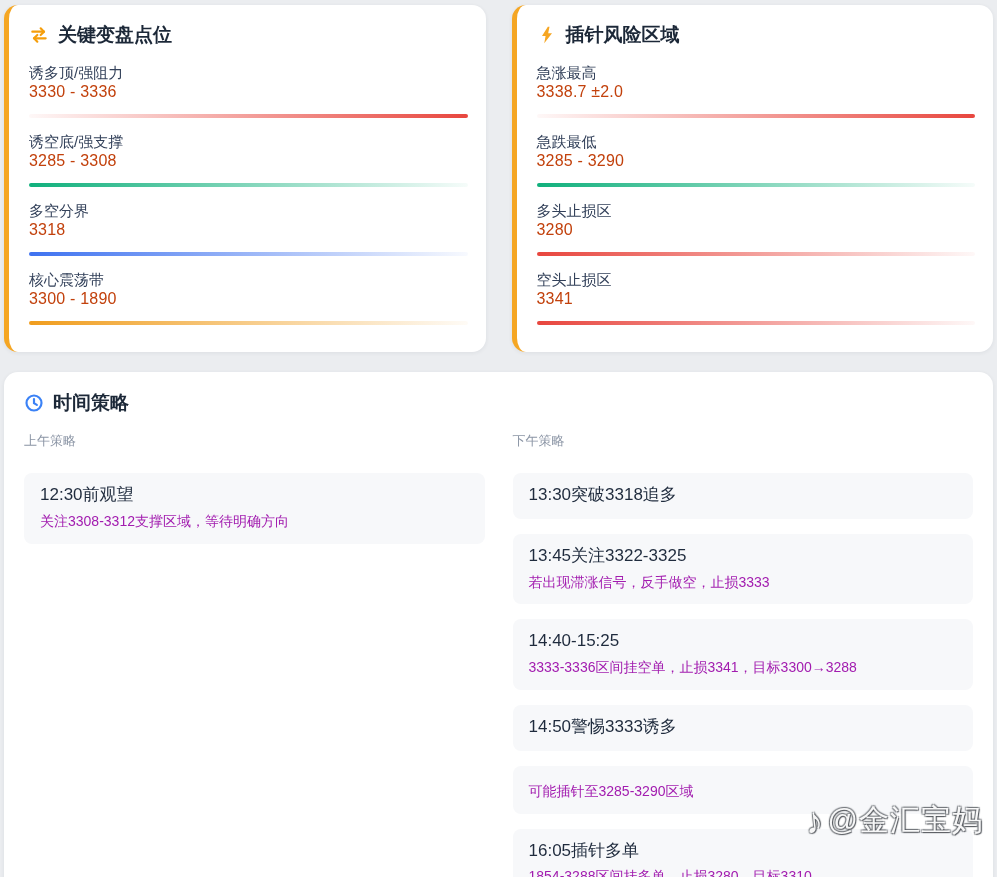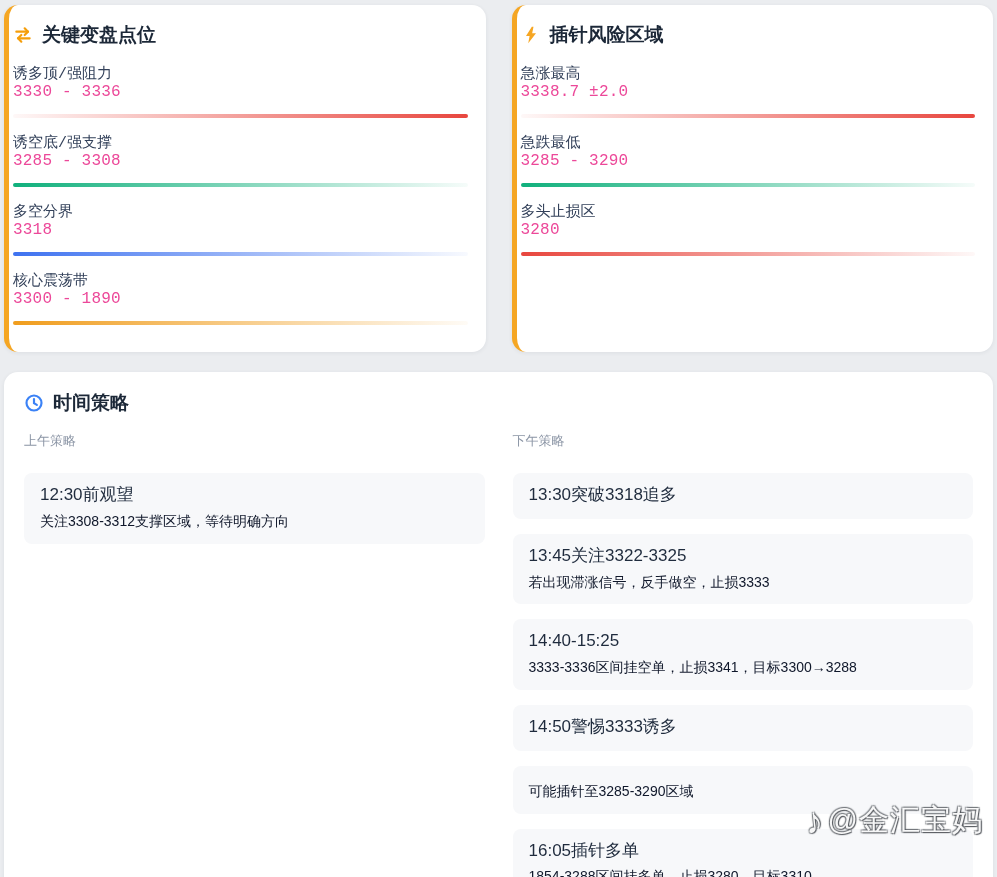--- a/index.html
+++ b/index.html
@@ -17,44 +17,43 @@
     gap: 26px;
     margin-bottom: 20px;
   }
   .card {
     background: #ffffff;
     border-radius: 14px;
     box-shadow: 0 1px 4px rgba(30,40,60,.07);
   }
   .accent-card {
     border-left: 5px solid #f5a623;
-    padding: 17px 18px 12px 4px;
+    padding: 17px 18px 12px 20px;
     min-height: 267px;
-    font-family: Liberation Mono, monospace;
   }
   .card-title {
     display: flex;
     align-items: center;
     gap: 9px;
     font-size: 19px;
     font-weight: 700;
     color: #1c2838;
     margin-bottom: 16px;
   }
   .card-title .icn { display: inline-flex; width: 20px; height: 20px; }
   .lvl-row { margin-bottom: 15px; }
   .lvl-head {
     display: flex;
     justify-content: space-between;
     align-items: flex-start;
     margin-bottom: 13px;
     flex-direction: column;
   }
   .lvl-label { font-size: 15px; color: #33415a; }
-  .lvl-value { font-size: 16px; color: #ec4899; letter-spacing: .2px; }
+  .lvl-value { font-size: 16px; color: #c2410c; letter-spacing: .2px; }
   .lvl-bar { height: 4px; border-radius: 2px; }
 
   .strategy-card {
     padding: 18px 20px 18px 20px;
     min-height: 572px;
   }
   .cols {
     display: grid;
     grid-template-columns: 1fr 1fr;
     gap: 28px;
@@ -68,21 +67,21 @@
     padding: 11px 16px 12px 16px;
   }
   .strat-title {
     font-size: 17px;
     font-weight: 400;
     color: #1f2b3d;
     line-height: 1.35;
   }
   .strat-desc {
     font-size: 14px;
-    color: #0f172a;
+    color: #a21caf;
     margin-top: 5px;
     line-height: 1.4;
   }
   .watermark {
     position: absolute;
     top: 800px;
     right: 14px;
     display: flex;
     align-items: center;
     gap: 4px;
@@ -175,20 +174,27 @@
         </div>
         <div class="lvl-bar" style="background: linear-gradient(90deg, rgb(16, 176, 124), rgba(16, 176, 124, 0.04));"></div>
       </div>
       <div class="lvl-row">
         <div class="lvl-head">
           <span class="lvl-label">多头止损区</span>
           <span class="lvl-value">3280</span>
         </div>
         <div class="lvl-bar" style="background: linear-gradient(90deg, rgb(232, 70, 62), rgba(232, 70, 62, 0.04));"></div>
       </div>
+      <div class="lvl-row">
+        <div class="lvl-head">
+          <span class="lvl-label">空头止损区</span>
+          <span class="lvl-value">3341</span>
+        </div>
+        <div class="lvl-bar" style="background: linear-gradient(90deg, rgb(232, 70, 62), rgba(232, 70, 62, 0.04));"></div>
+      </div>
     </section>
   </div>
 
   <section class="card strategy-card">
     <h2 class="card-title">
       <span class="icn">
         <svg viewBox="0 0 24 24" width="20" height="20" fill="none" stroke="#3b82f6" stroke-width="2.6" stroke-linecap="round">
           <circle cx="12" cy="12" r="9"></circle>
           <path d="M12 7.2v5l3.4 2"></path>
         </svg>

